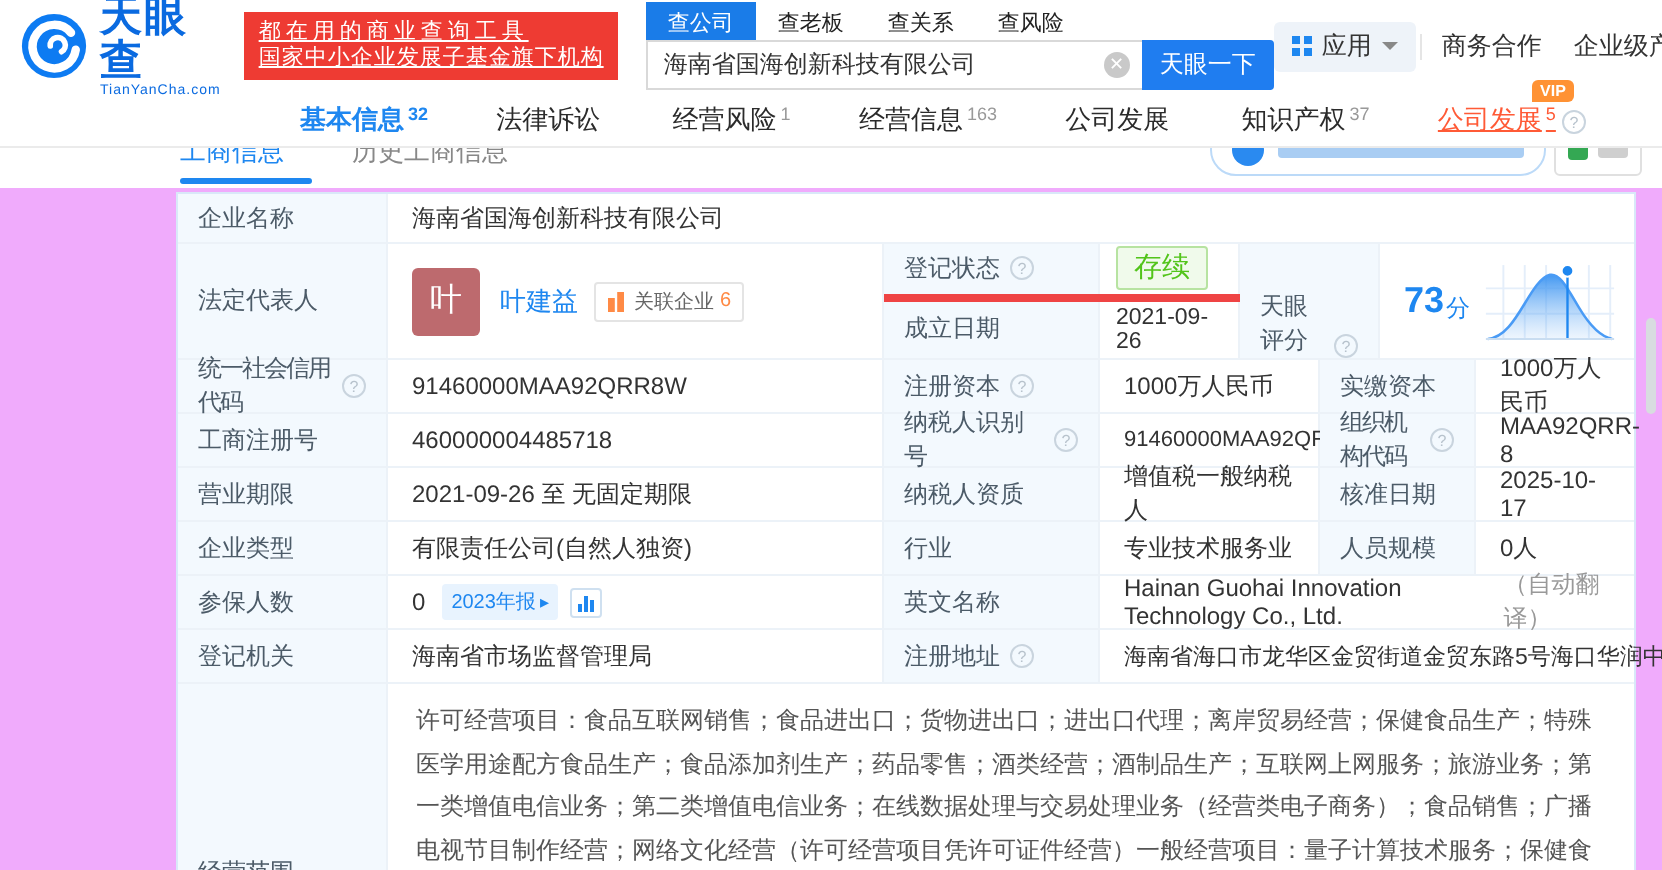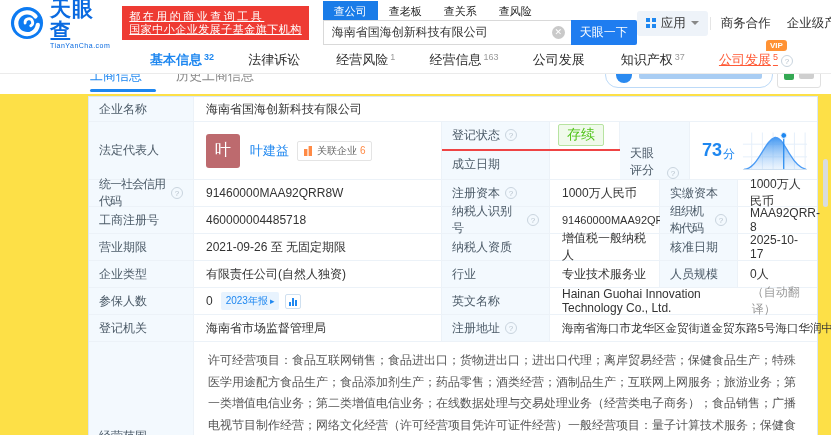--- a/index.html
+++ b/index.html
@@ -49,21 +49,21 @@
   .mtab.active .cnt { color:#1e87f0;margin-top:32px; }
   .mtab.hist { color:#ff5a36;text-decoration:underline; }
   .mtab.hist .cnt { color:#ff5a36; }
   .vipbadge { position:absolute; top:-11px; right:6px; background:#ff9234; color:#fff; font-size:8px;
     font-weight:bold; border-radius:3px 3px 3px 0; padding:1px 4px; }
   .help { display:inline-block; width:12px; height:12px; border:1px solid #c9d4de; border-radius:50%;
     color:#b7c2cc; font-size:8px; line-height:11px; text-align:center; margin-left:5px; flex:none; cursor:pointer; }
   .hist-help { margin-left:3px; }
 
   
-  .content { position:relative; height:361px; background:#fde047; }
+  .content { position:relative; height:361px; background:#f0abfc; }
   .substrip { position:absolute; top:0; left:0; right:0; height:20px; background:#fff; overflow:hidden; }
   .subtabs { margin-left:90px; display:flex; gap:34px; }
   .subtab { font-size:13px; line-height:18px; margin-top:-7px; color:#888; cursor:pointer; }
   .subtab.active { color:#1e87f0; }
   .subul { position:absolute; top:15px; left:90px; width:66px; height:3px; background:#1e87f0; border-radius:2px; }
   .clipbtn { position:absolute; top:-12px; height:26px; border-radius:14px; background:#fff;
     display:flex; align-items:center; cursor:pointer; }
   .clipbtn.b1 { right:58px; width:168px; border:1px solid #bcdaf8; padding:0 10px; }
   .clipbtn.b2 { right:10px; width:44px; border:1px solid #e0e0e0; border-radius:3px; padding:0 6px; }
   .bluecirc { width:16px; height:16px; border-radius:50%; background:#2a8af0; margin-right:7px; flex:none; }
@@ -79,21 +79,21 @@
     font-size:12px; border-right:1px solid #ecf2f8; flex:none; }
   .v { padding:0 12px; display:flex; align-items:center; color:#333; font-size:12px;
     border-right:1px solid #ecf2f8; flex:none; }
   .v:last-child, .l:last-child { border-right:none; }
   .w1{width:105px;} .w2{width:248px;} .w3{width:108px;} .w4{width:110px;} .w5{width:78px;} .grow{flex:1;}
   .h24{height:24px;} .h27{height:27px;} .h58{height:58px;}
   .nb { border-right:none; }
 
   .col { display:flex; flex-direction:column; flex:none; }
   .irow { display:flex; height:29px; }
-  .irow:first-child { border-bottom:2px solid #ef4444; }
+  .irow:first-child { border-bottom:4px solid #ef4444; }
   .il { width:108px; background:#f3f9fe; border-right:1px solid #ecf2f8; display:flex; align-items:center;
     padding:0 10px; color:#4c5b68; font-size:12px; }
   .iv { width:70px; display:flex; align-items:center; padding:0 8px; font-size:11.5px; color:#333;
     border-right:1px solid #ecf2f8; }
 
   .avatar { width:34px; height:34px; border-radius:3px; background:#bd6a6e; color:#fff; font-size:16px;
     display:flex; align-items:center; justify-content:center; flex:none; cursor:pointer; }
   a.link { color:#1e87f0; text-decoration:none; cursor:pointer; }
   .repname { margin-left:10px; font-size:13px; }
   .relbadge { margin-left:8px; border:1px solid #e4e4e4; border-radius:2px; padding:2px 5px; font-size:10px;
@@ -248,20 +248,21 @@
           <div class="il">
             <span>登记状态</span>
               <span class="help">?</span>
           </div>
           <div class="iv">
             <span class="status">存续</span>
           </div>
         </div>
         <div class="irow">
           <div class="il">成立日期</div>
+          <div class="iv">2021-09-26</div>
         </div>
       </div>
       <div class="l" style="width:70px;align-items:flex-end;">
         <span>天眼评分</span>
           <span class="help">?</span>
       </div>
       <div class="v grow nb">
         <span class="score-val">73</span>
         <span class="score-unit">分</span>
         <svg class="curve" width="68" height="46" viewBox="0 0 70 46">

